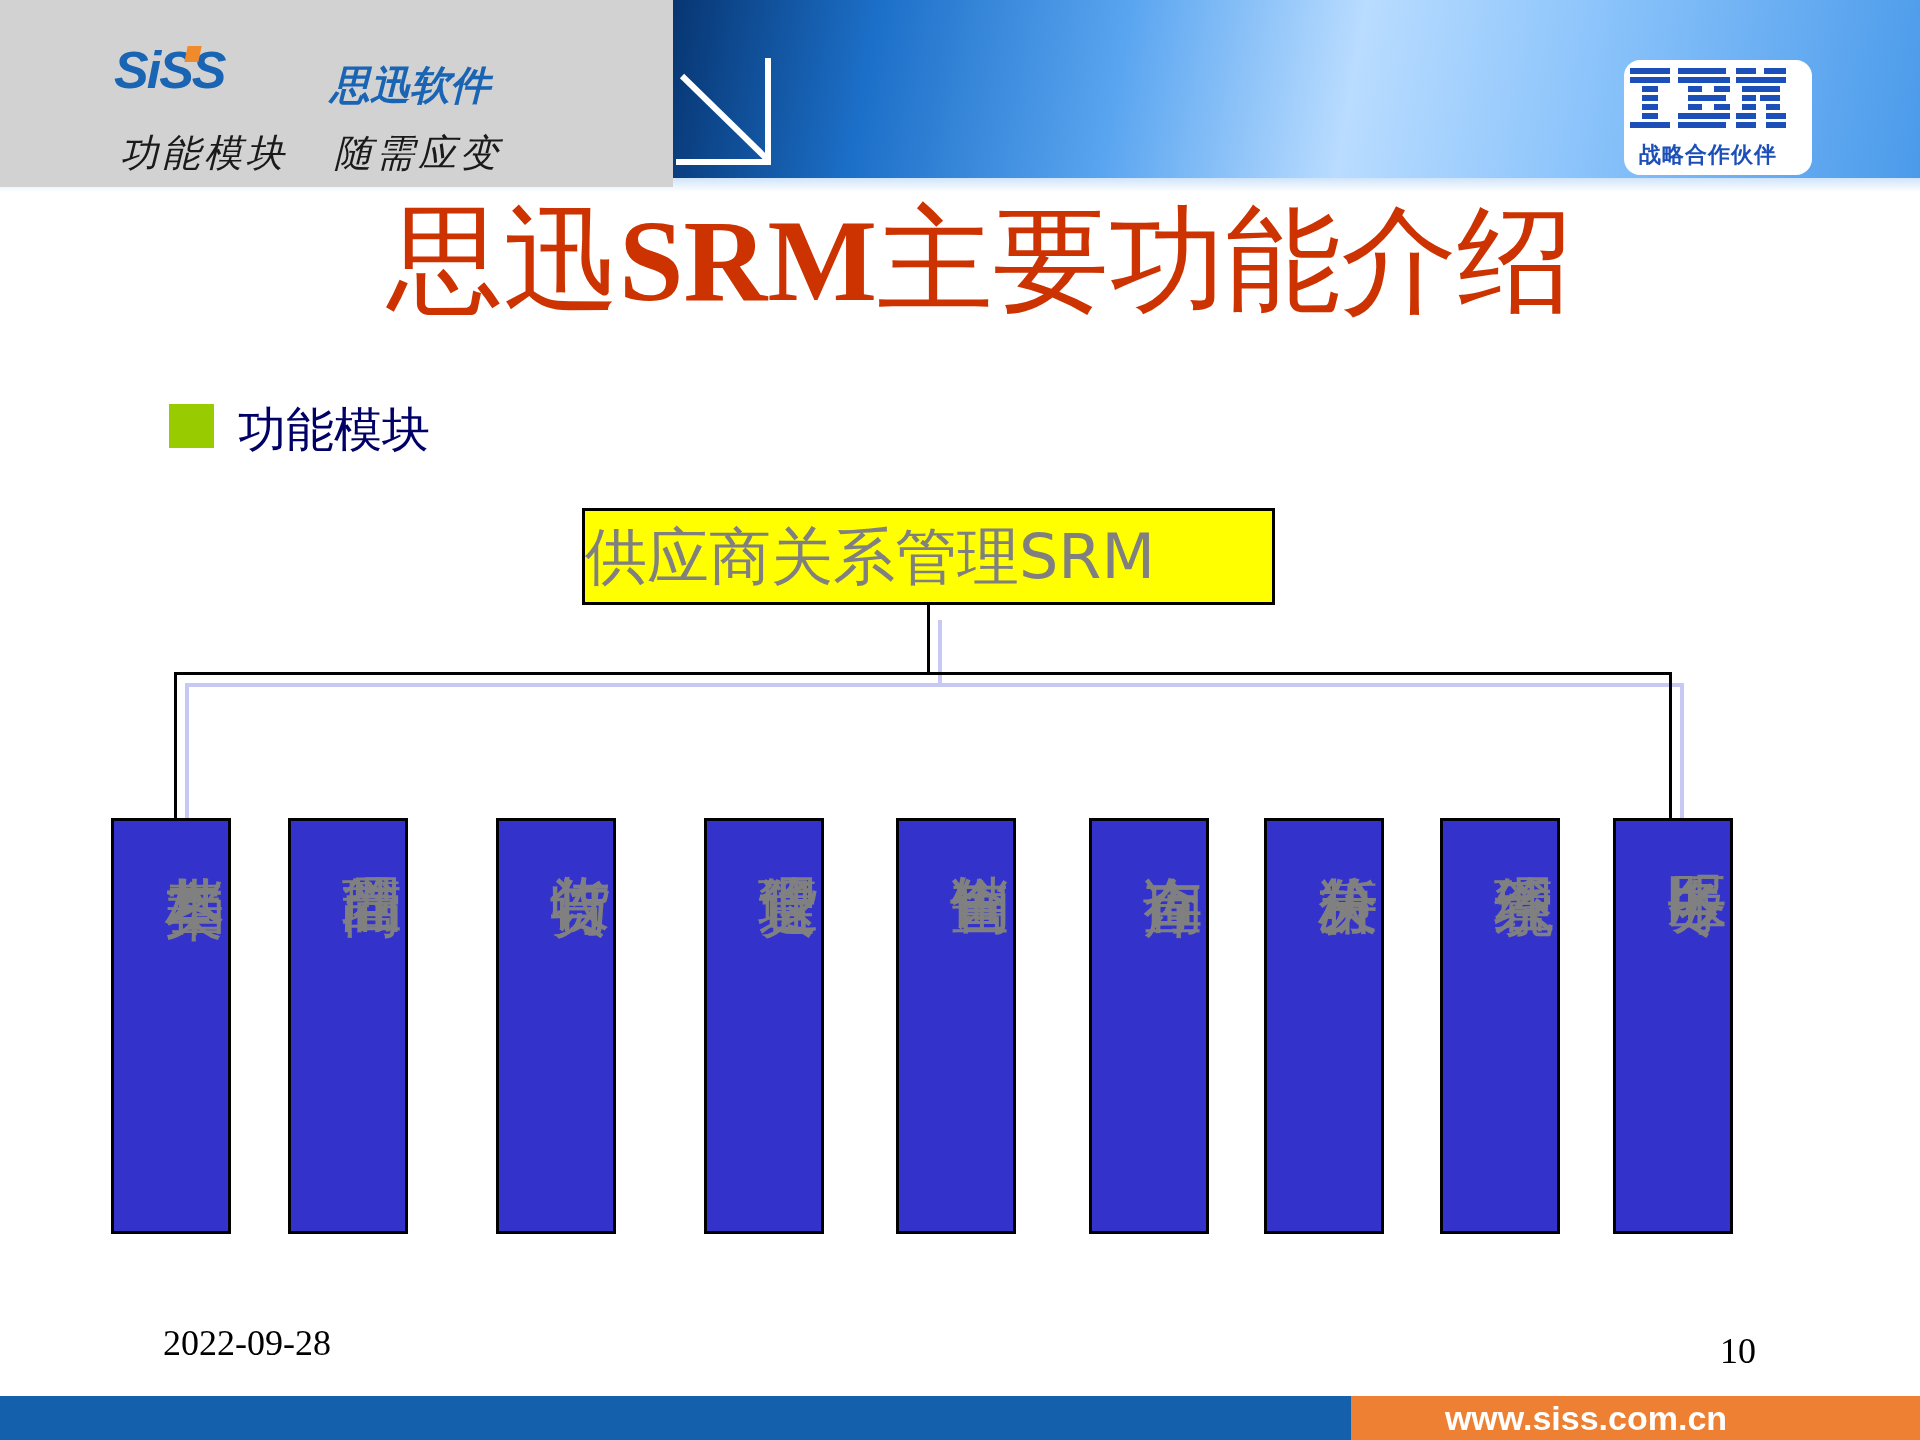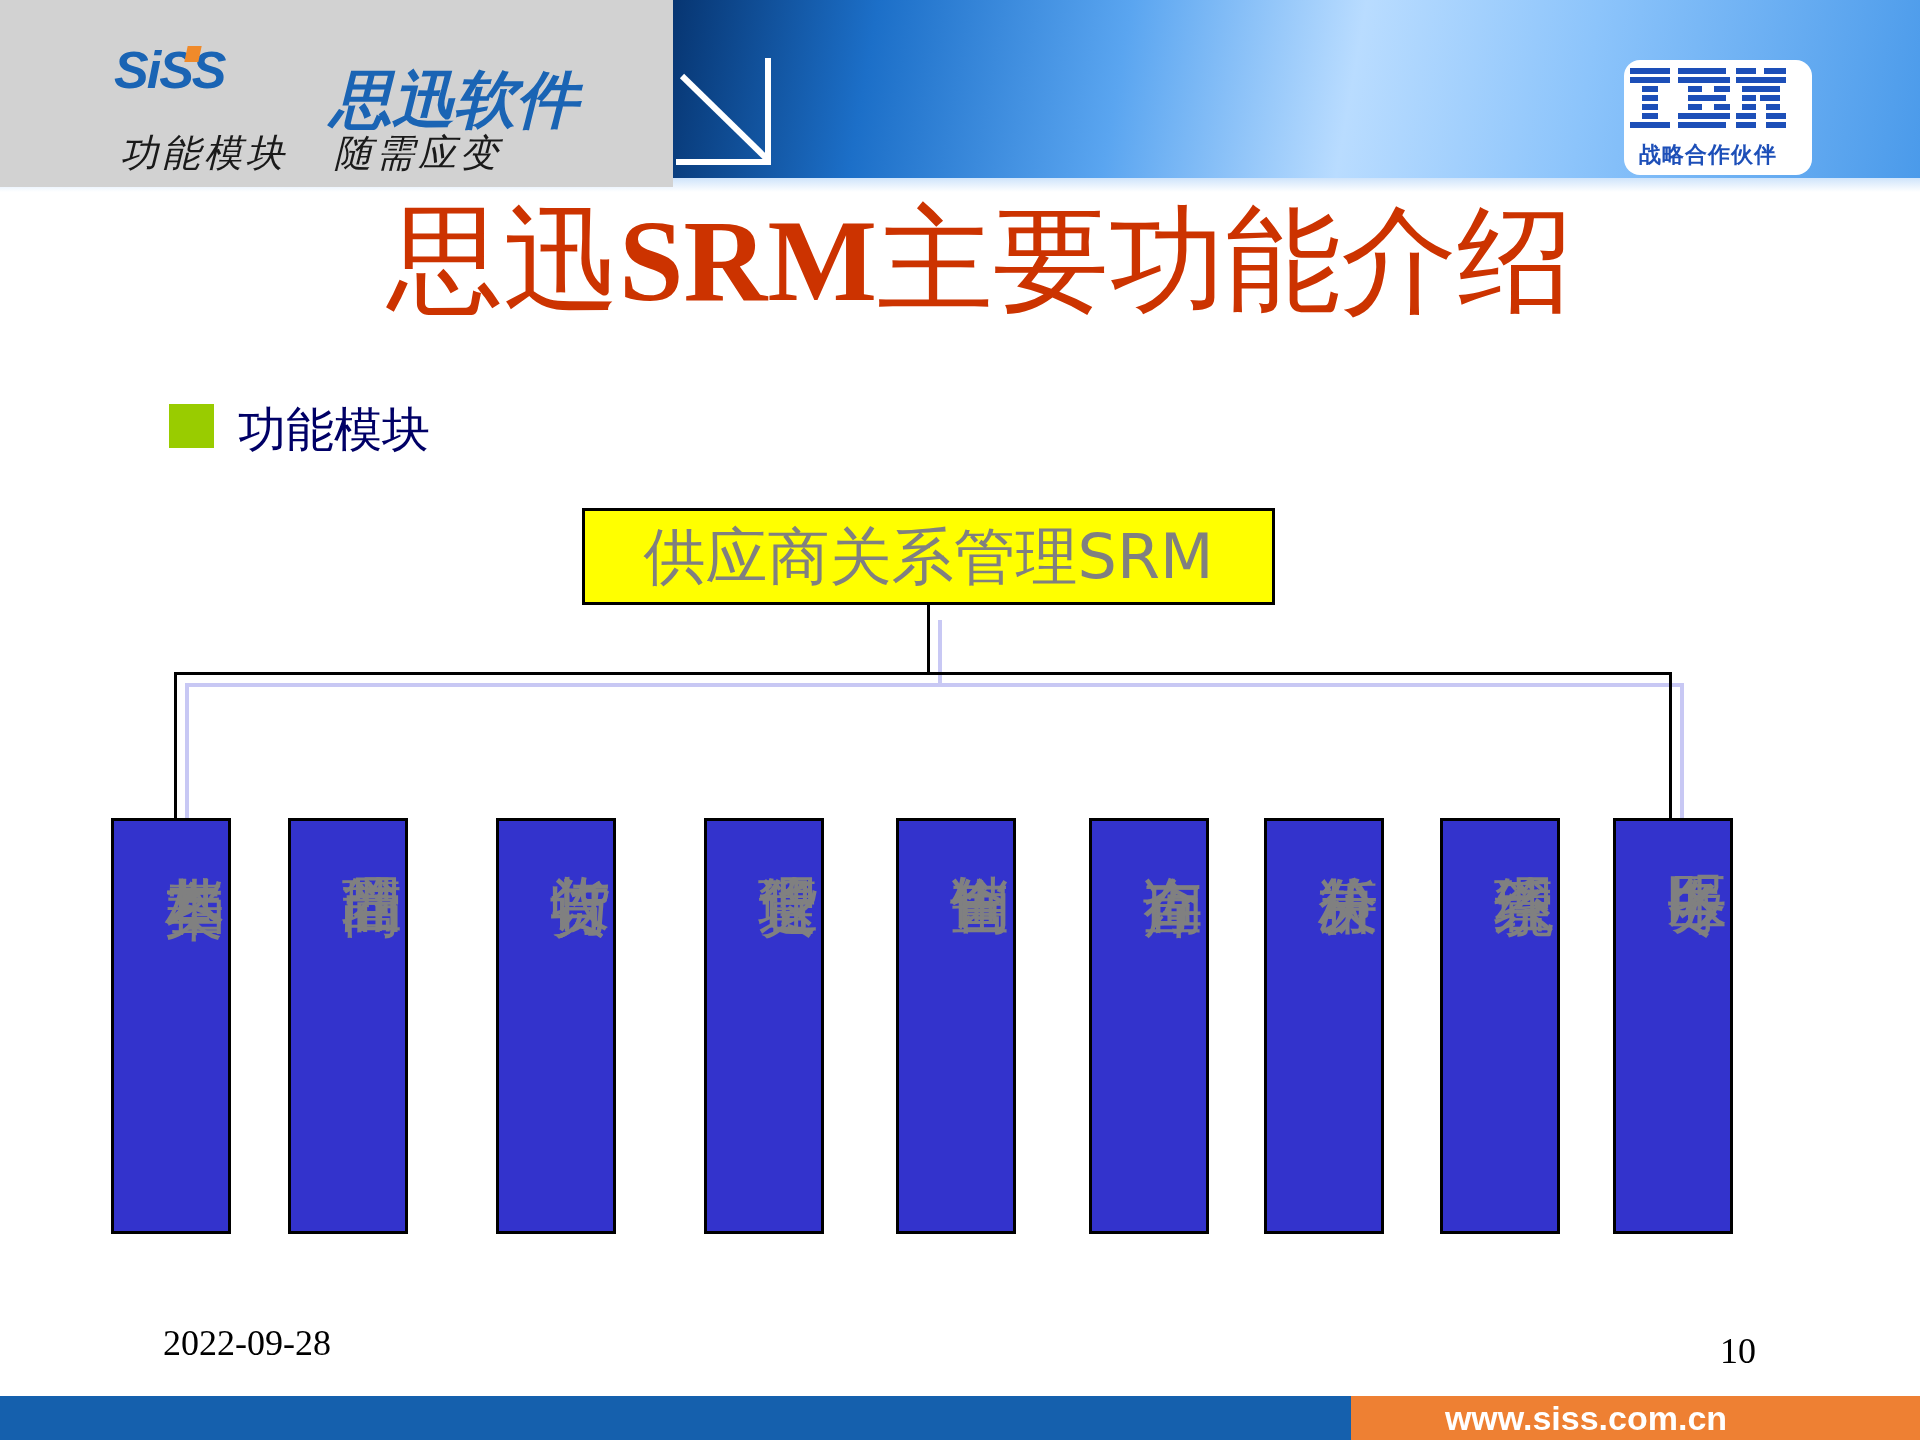--- a/index.html
+++ b/index.html
@@ -3,31 +3,31 @@
 <meta charset="utf-8">
 <style>
   html, body { margin:0; padding:0; }
   body { width:1920px; height:1440px; position:relative; overflow:hidden; background:#ffffff; font-family:"DejaVu Sans", sans-serif; }
   .abs { position:absolute; }
   #header { left:0; top:0; width:1920px; height:187px; background:linear-gradient(100deg,#0a2a5c 0%,#06336e 34%,#1c6fc8 45%,#5aa5f0 58%,#b9dcff 70%,#8cc4fb 82%,#4a9aea 100%); }
   #header-fade { left:0; top:178px; width:1920px; height:14px; background:linear-gradient(#cfe4fb, #ffffff); }
   #logo-panel { left:0; top:0; width:673px; height:187px; background:#d2d2d2; }
   #logo-siss { left:114px; top:40px; font-family:"Liberation Sans", sans-serif; font-weight:bold; font-style:italic; font-size:52px; color:#1a64b4; letter-spacing:-2px; }
   #logo-dot { left:186px; top:46px; width:14px; height:16px; background:#f08a2a; transform:skewX(-12deg); }
-  #logo-cn { left:330px; top:58px; font-family:"DejaVu Sans", sans-serif; font-weight:bold; font-style:italic; font-size:62px; color:#1a64b4; }
+  #logo-cn { left:330px; top:58px; font-family:"DejaVu Sans", sans-serif; font-weight:bold; font-style:italic; font-size:40px; color:#1a64b4; }
   #logo-slogan { left:120px; top:128px; font-family:"DejaVu Sans", sans-serif; font-style:italic; font-size:38px; color:#1a1a1a; letter-spacing:4px; word-spacing:30px; }
   #arrow-icon { left:676px; top:58px; width:100px; height:110px; }
   #ibm-logo { left:1624px; top:60px; width:188px; height:115px; background:#ffffff;border-radius:16px; }
   #ibm-bars { left:6px; top:8px; width:156px; height:64px; }
   #ibm-caption { left:0; top:80px; width:168px; text-align:center; font-family:"DejaVu Sans", sans-serif; font-weight:bold; font-size:22px; color:#1d4fb8; letter-spacing:1px; }
   #page-title { left:0; top:196px; width:1920px; text-align:center; font-family:"Liberation Serif", "DejaVu Serif", serif; font-size:116px; line-height:130px; color:#cc3300; font-weight:normal;padding-left:20px; }
   #page-title .latin { font-weight:bold; }
   #bullet-square { left:169px; top:404px; width:45px; height:44px; background:#99cc00; }
   #bullet-text { left:238px; top:384px; font-family:"DejaVu Serif", serif; font-size:48px; line-height:90px; color:#000066; }
-  #root-box { left:582px; top:508px; width:687px; height:91px; background:#ffff00; border:3px solid #000; display:flex; align-items:center; justify-content:center; font-family:"DejaVu Sans", sans-serif; font-size:62px; color:#808080; }
+  #root-box { left:582px; top:508px; width:687px; height:91px; background:#ffff00; border:3px solid #000; display:flex; align-items:center; font-family:"DejaVu Sans", sans-serif; font-size:62px; color:#808080; }
   .line-black { background:#000; }
   .line-lav { background:#c8c8f4; }
   .module { top:818px; width:114px; height:410px; background:#3333cc; border:3px solid #000; }
   .module-text { position:absolute; left:0; top:8px; width:100%; text-align:center; font-family:"DejaVu Serif", serif; font-size:60px; line-height:64px; color:#808080; writing-mode:vertical-rl; text-orientation:upright; margin:0 auto; display:flex; justify-content:center; }
   #date { left:163px; top:1322px; font-family:"Liberation Serif", serif; font-size:36px; color:#000; }
   #page-num { left:1720px; top:1322px; font-family:"Liberation Serif", serif; font-size:36px; color:#000;margin-top:8px; }
   #footer-blue { left:0; top:1396px; width:1351px; height:44px; background:#1560ad; }
   #footer-orange { left:1351px; top:1396px; width:569px; height:44px; background:#ee8033; }
   #footer-url { left:1351px; top:1396px; width:470px; height:44px; display:flex; align-items:center; justify-content:center; font-family:"Liberation Sans", sans-serif; font-weight:bold; font-size:34px; color:#ffffff; }
 </style>

